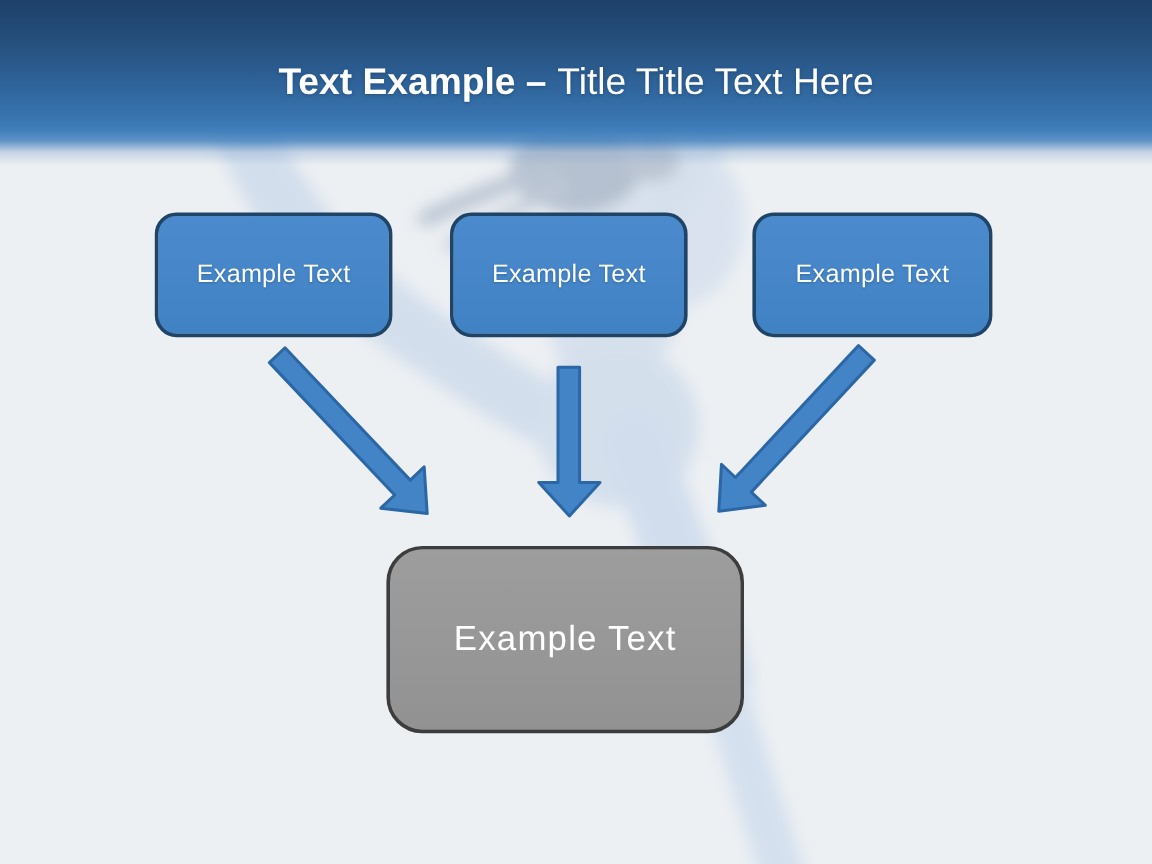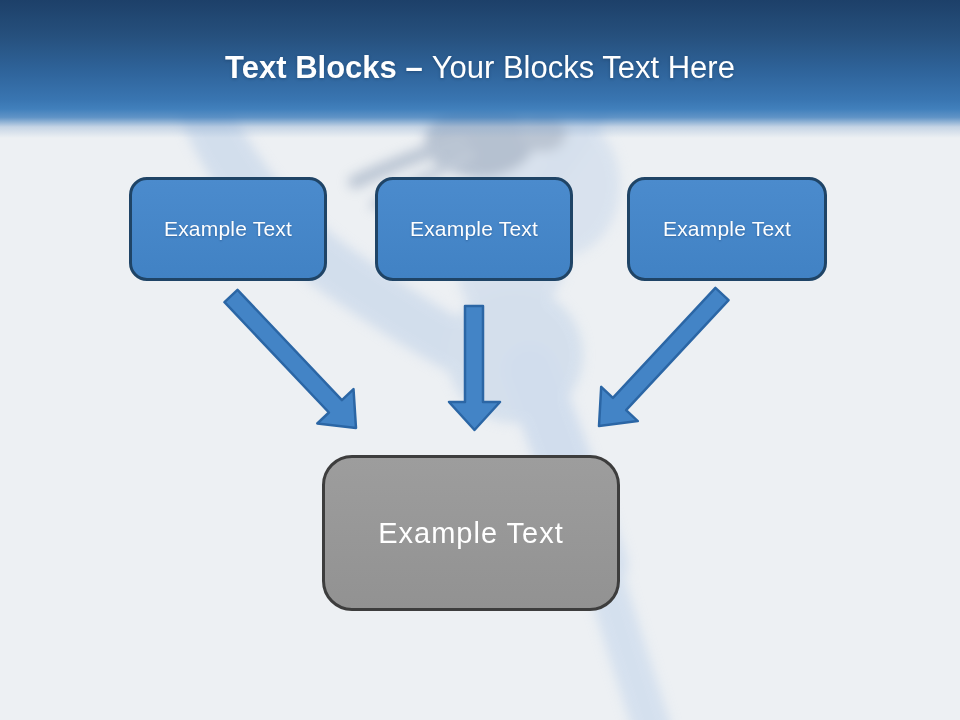--- a/index.html
+++ b/index.html
@@ -102,21 +102,21 @@
       <path d="M598,555 C615,615 635,675 652,728" stroke="#bdd1ea" stroke-width="38" fill="none" stroke-linecap="round"></path>
 
       <ellipse cx="480" cy="140" rx="55" ry="38" fill="#7f93ae"></ellipse>
       <ellipse cx="543" cy="132" rx="24" ry="20" fill="#8a9bb4"></ellipse>
       <path d="M355,182 C398,162 430,150 462,142" stroke="#8a9cb5" stroke-width="14" fill="none" stroke-linecap="round"></path>
       <path d="M375,205 C412,185 444,168 470,155" stroke="#95a6bd" stroke-width="10" fill="none" stroke-linecap="round"></path>
     </g>
   </svg>
 
   <div class="header">
-    <h1 class="title"><span class="t-bold">Text Blocks –</span><span class="t-light">Your Blocks Text Here</span></h1>
+    <h1 class="title"><span class="t-bold">Text Example –</span><span class="t-light">Title Title Text Here</span></h1>
   </div>
 
   <div class="tblock b1">
     <span class="tblock-label">Example Text</span>
   </div>
   <div class="tblock b2">
     <span class="tblock-label">Example Text</span>
   </div>
   <div class="tblock b3">
     <span class="tblock-label">Example Text</span>

